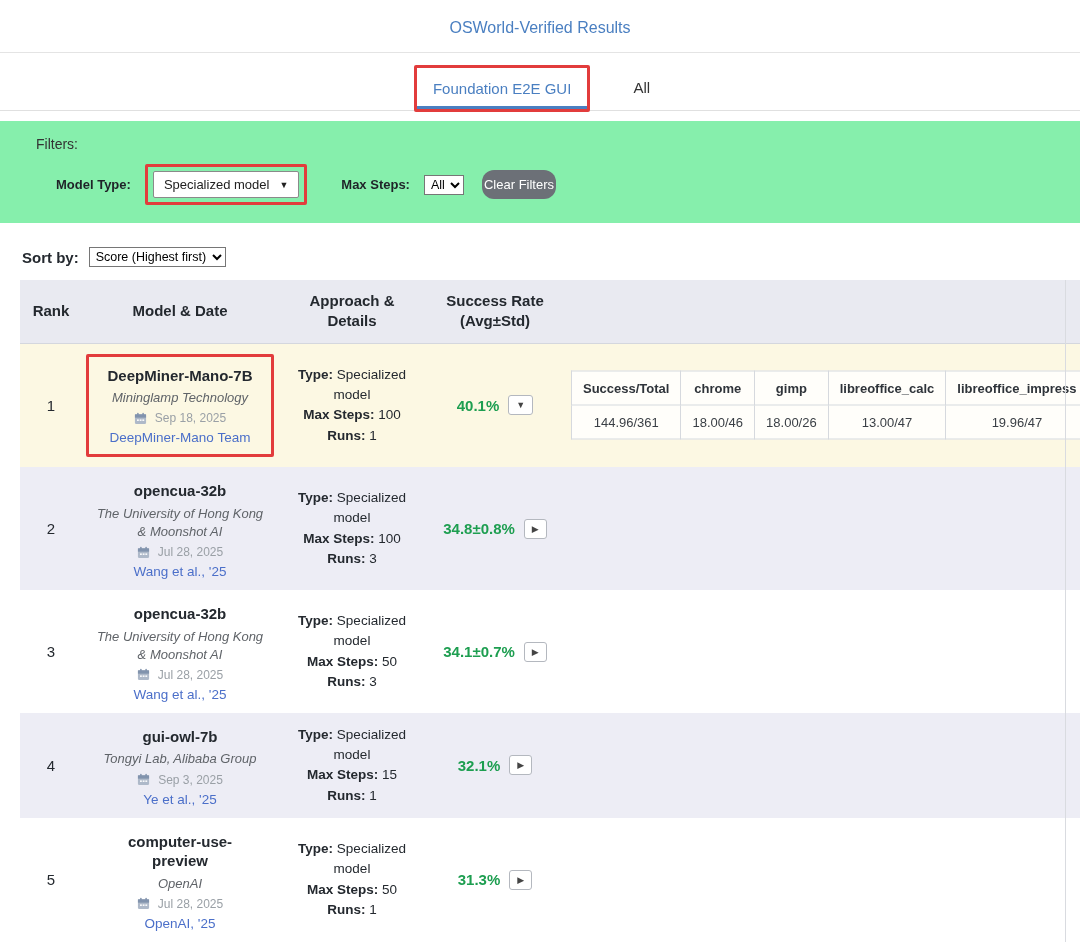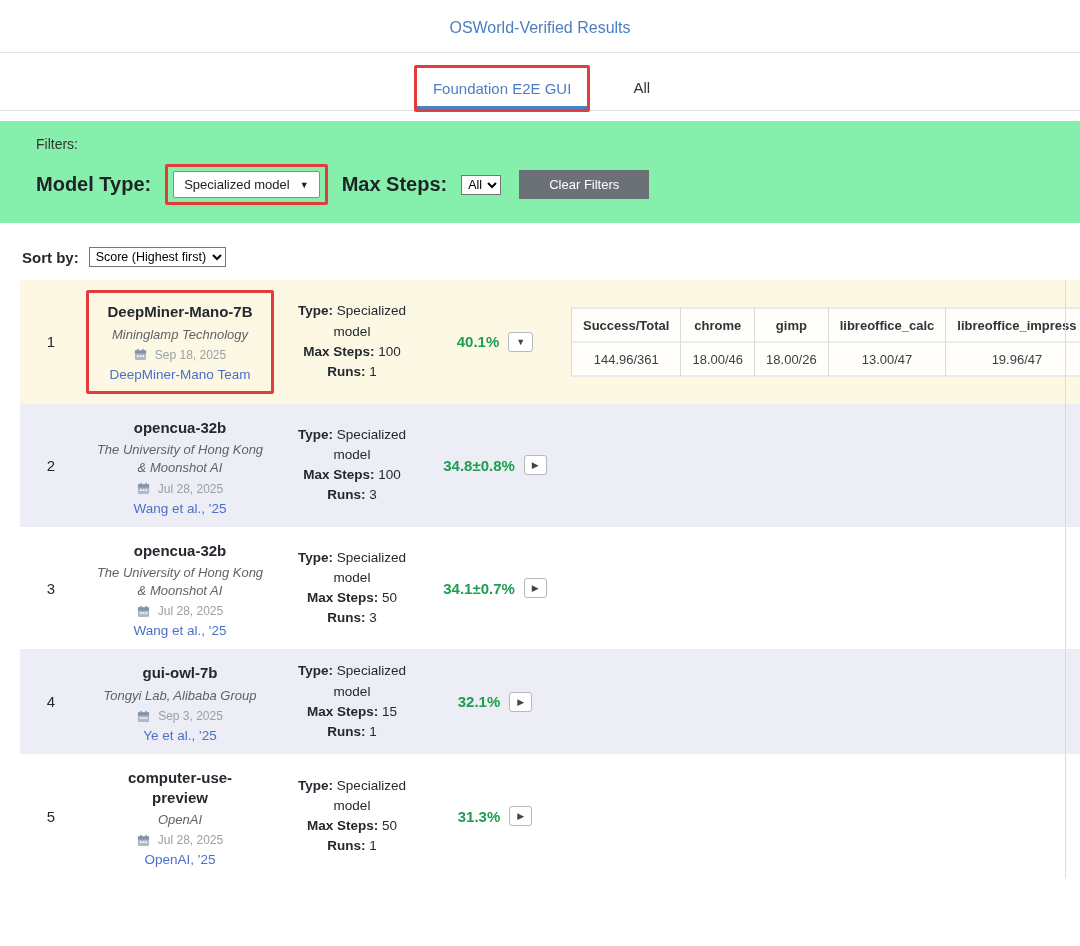--- a/index.html
+++ b/index.html
@@ -18,27 +18,27 @@
   .tabs-bar { display:flex; justify-content:center; border-bottom:1px solid #e0e0e0; padding-top:12px; }
   .tabs-inner { display:flex; align-items:center; gap:27px; }
   .tab { padding:12px 16px; font-size:15px; color:#333; cursor:pointer; white-space:nowrap; }
   .tab.active { color:#4a7fc1; border-bottom:3px solid #4a7fc1; padding-bottom:9px; }
   .tab-anno { display:inline-block; margin-bottom:-2px; }
 
   
   .filters-panel { background:#86efac; margin-top:10px; padding:15px 36px 18px; }
   .filters-label { font-size:14px; color:#333; }
   .filters-row { display:flex; align-items:center; gap:14px; margin-top:12px; }
-  .flabel { font-weight:bold; font-size:20px; color:#1f2328; white-space:nowrap; }
+  .flabel { font-weight:bold; font-size:13px; color:#1f2328; white-space:nowrap;margin-left:20px; }
   .dd-anno { padding:4px 5px; }
   .mt-btn { background:#fff; border:1px solid #8a8a8a; border-radius:2px; padding:5px 10px;
     font-size:13px; font-family:inherit; display:flex; align-items:center; gap:10px; cursor:pointer; color:#222; }
   .caret { font-size:9px; }
   select { font-family:inherit; font-size:12.5px; padding:1px 2px; background:#fff; border:1px solid #767676; }
-  .clear-btn { background:#6c7077; color:#fff; border:none; border-radius:0; padding:7px 30px;
+  .clear-btn { background:#6c7077; color:#fff; border:none; border-radius:12px; padding:7px 2px;
     font-size:13px; font-family:inherit; margin-left:4px; cursor:pointer; }
 
   
   .sort-row { margin:24px 0 13px 22px; display:flex; align-items:center; gap:10px; }
   .sort-label { font-weight:bold; font-size:15px; }
 
   
   .tablewrap { margin-left:20px; position:relative; }
   .tablewrap::after { content:""; position:absolute; top:0; bottom:0; left:1045px; width:1px; background:#d9dbe0; }
   .grid { display:grid; grid-template-columns:62px 196px 148px 138px 1fr; }
@@ -107,20 +107,27 @@
 
 <div class="sort-row">
   <span class="sort-label">Sort by:</span>
   <select>
     <option>Score (Highest first)</option>
   </select>
 </div>
 
 <div class="tablewrap">
 
+  <div class="grid thead">
+    <div class="th">Rank</div>
+    <div class="th">Model &amp; Date</div>
+    <div class="th">Approach &amp; Details</div>
+    <div class="th">Success Rate (Avg±Std)</div>
+    <div class="th"></div>
+  </div>
 
   <div class="grid row row-hl">
     <div class="cell rank">1</div>
     <div class="cell">
       <div class="anno model-anno">
         <div class="model-name">DeepMiner-Mano-7B</div>
         <div class="org">Mininglamp Technology</div>
         <div class="date-line">
           <svg class="cal" viewBox="0 0 14 14">
               <rect x="1" y="2.5" width="12" height="10.5" rx="1.5" fill="#aeb9c9"></rect>

